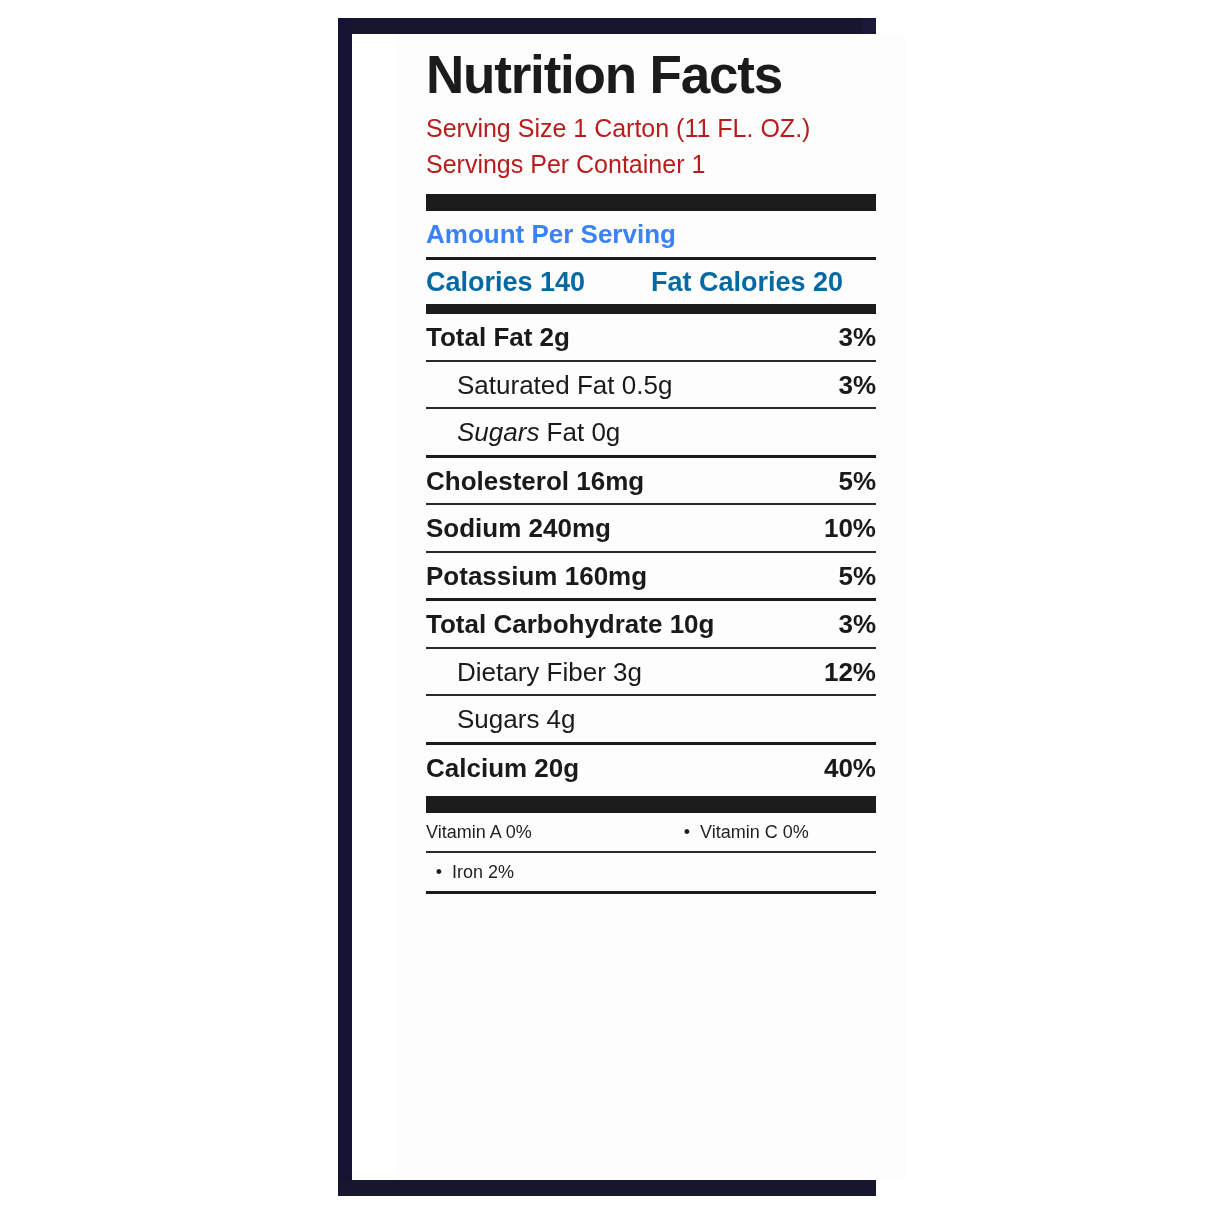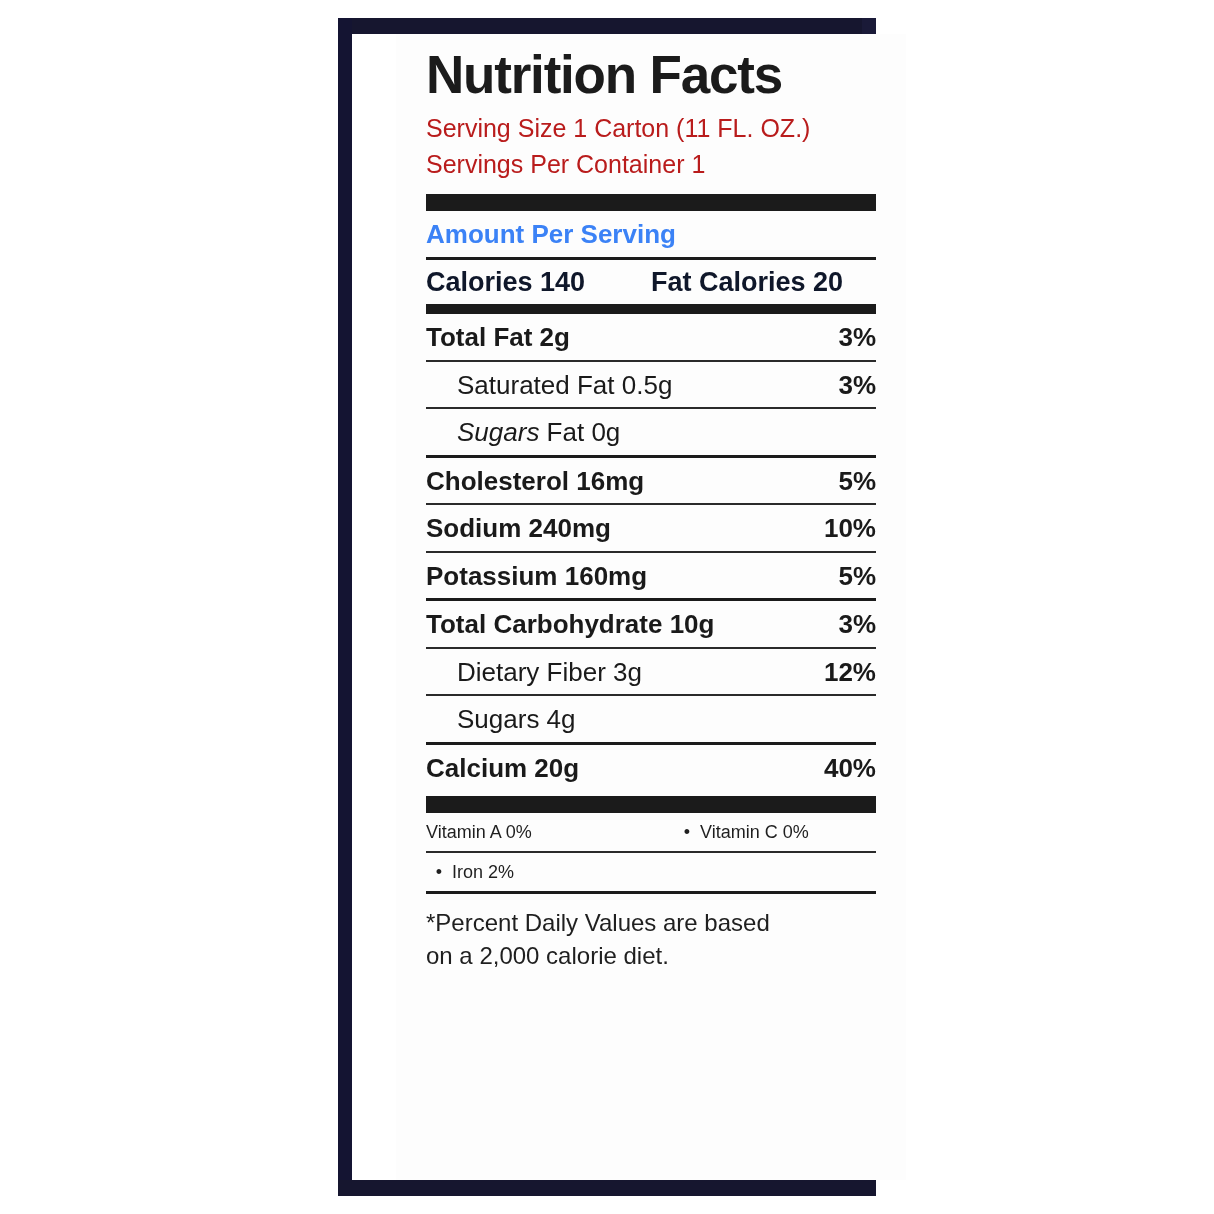--- a/index.html
+++ b/index.html
@@ -130,21 +130,21 @@
   .amount-row {
     font-size: 26px;
     font-weight: bold;
     color: #3b82f6;
     padding: 8px 0 7px 0;
   }
 
   .cal-row {
     display: flex;
     font-size: 27px;
-    color: #0f172a;
+    color: #0369a1;
     padding: 7px 0 6px 0;
     align-items: baseline;
   }
   .cal-row .cal-left { width: 225px; white-space: nowrap; }
   .cal-row .cal-right { white-space: nowrap; }
 
   .dv-row {
     text-align: right;
     font-size: 25px;
     font-weight: bold;
@@ -271,20 +271,16 @@
         <div class="vit-b">Vitamin C 0%</div>
       </div>
       <div class="rule-hair"></div>
 
       <div class="vit-row">
         <div class="bullet">•</div>
         <div class="vit-b">Iron 2%</div>
       </div>
       <div class="rule-thin"></div>
 
-      <div class="footnote">
-        <div>*Percent Daily Values are based</div>
-        <div>on a 2,000 calorie diet.</div>
-      </div>
 
     </div>
   </div>
 </div>
 
 </body></html>

